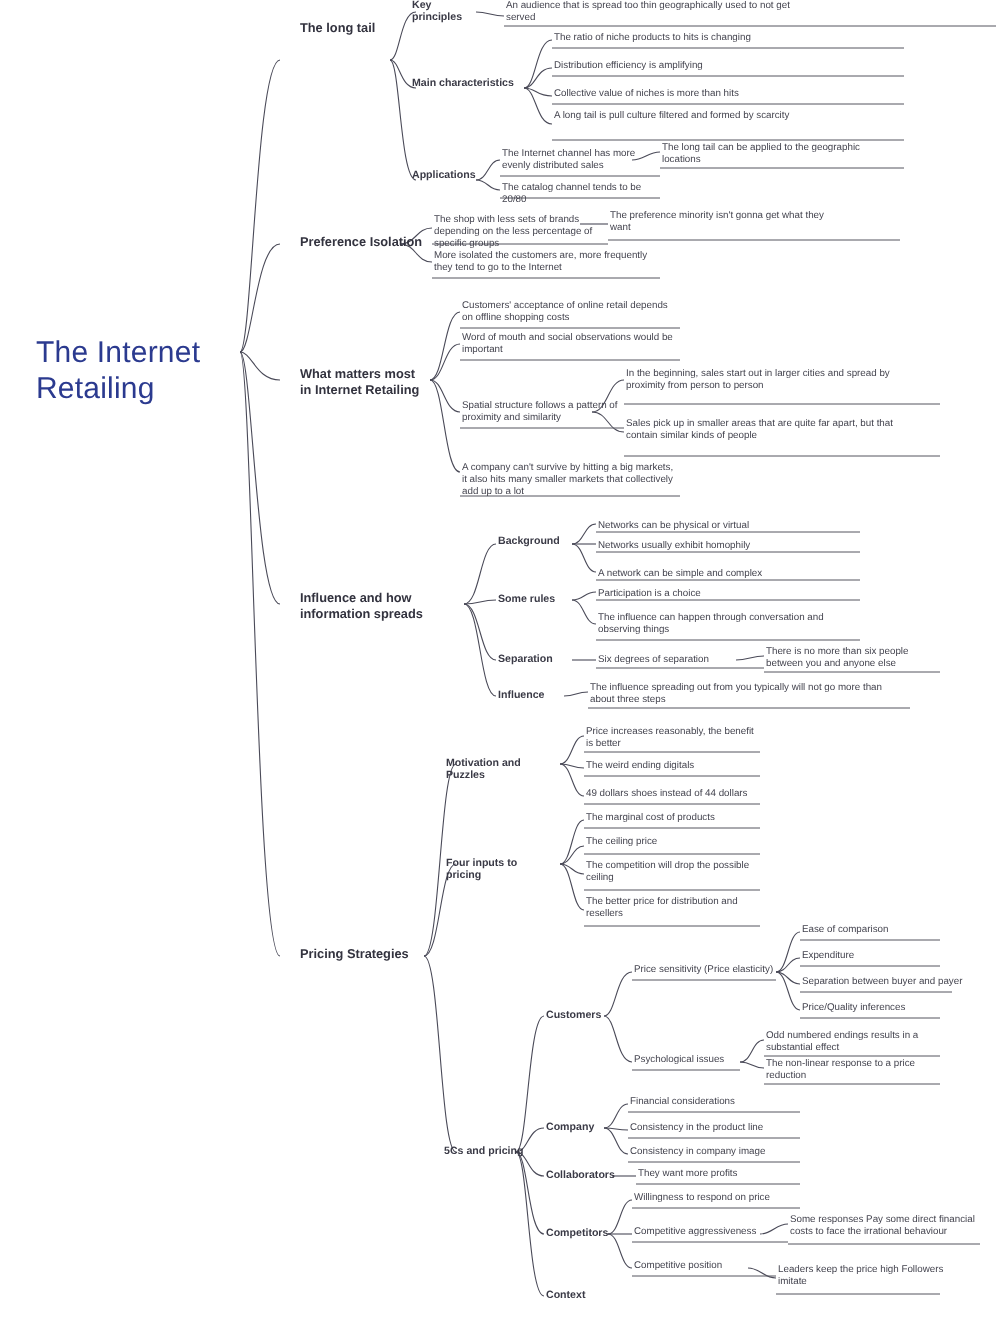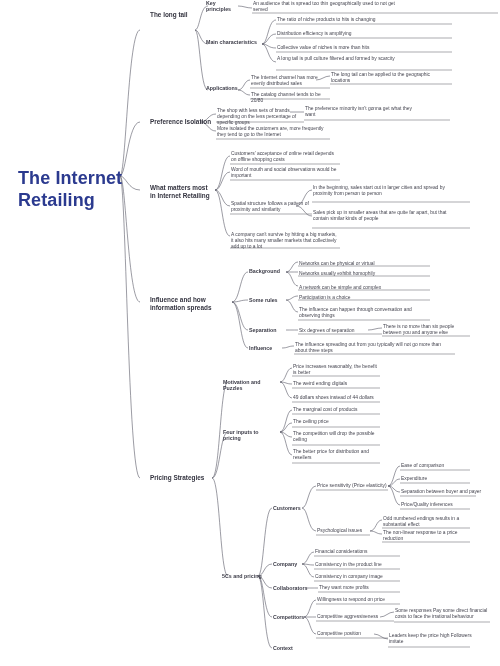--- a/index.html
+++ b/index.html
@@ -16,22 +16,22 @@
     position:absolute;
     color:#3d3d4e;
     line-height:1.22;
     white-space:normal;
     box-sizing:border-box;
   }
   .node .txt{display:block;}
   
   .root{
     color:#2b3a8f;
-    font-weight:bold;
-    font-size:18px;
+    font-weight:normal;
+    font-size:15px;
     letter-spacing:.1px;
   }
   
   .lvl1{
     font-size:6.4px;
     font-weight:bold;
     color:#33333f;
   }
   
   .lvl2{

